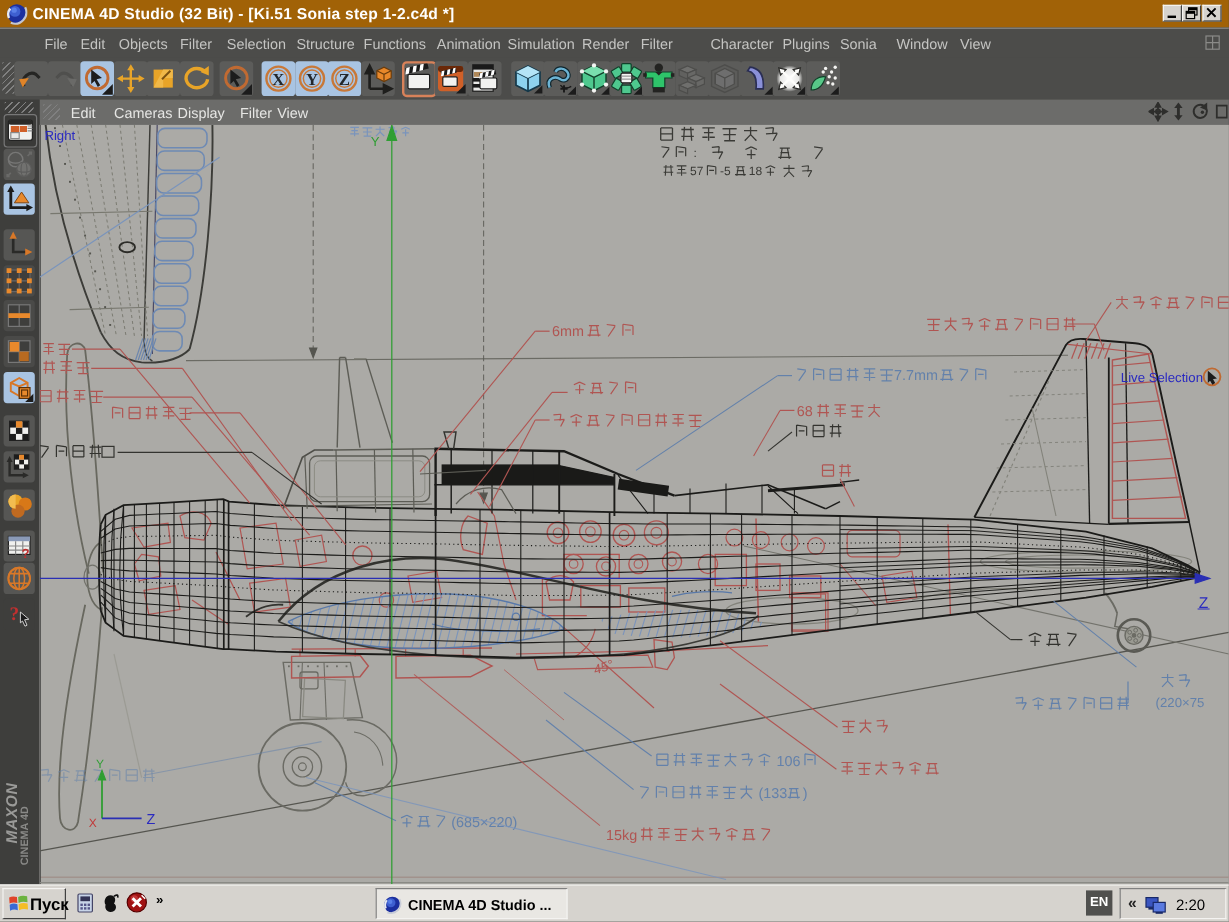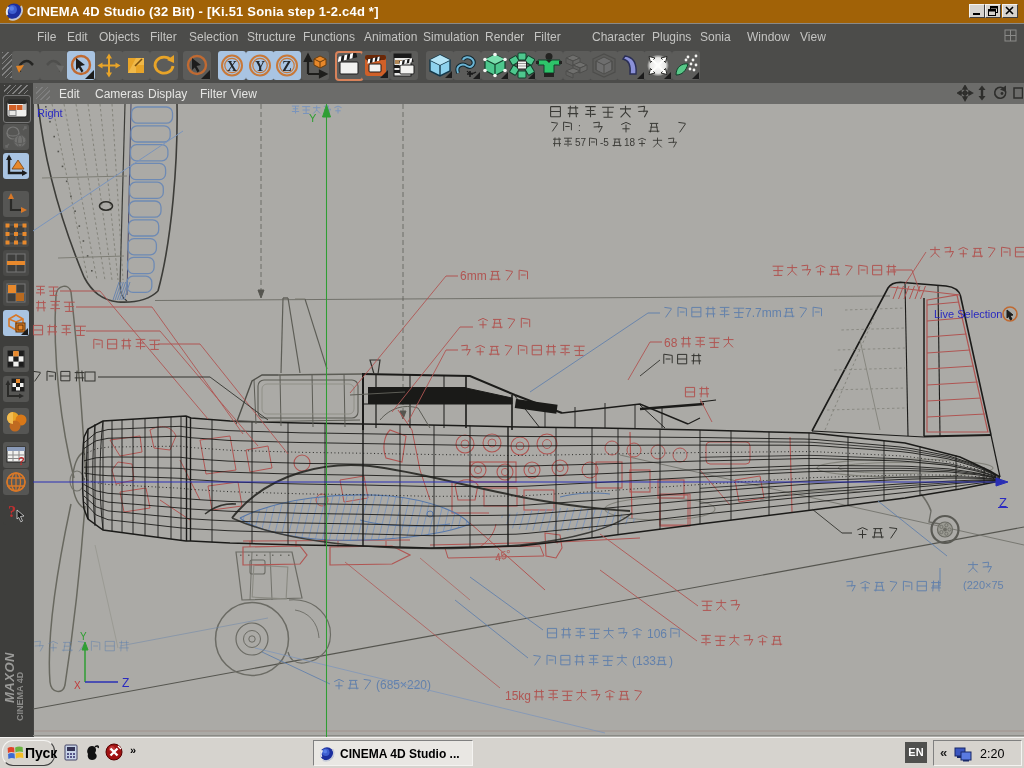--- a/index.html
+++ b/index.html
@@ -981,21 +981,21 @@
       <line x1="85.0" y1="646.0" x2="85.0" y2="682.0" stroke="#2f9e33" stroke-width="1.5"></line>
       <path d="M85,642 L82,650 L88,650 Z" stroke="#2f9e33" stroke-width="1" fill="#2f9e33"></path>
       <text x="80" y="640" font-size="10" fill="#2f9e33">Y</text>
       <line x1="85.0" y1="682.0" x2="118.0" y2="682.0" stroke="#2a2fb4" stroke-width="1.3"></line>
       <text x="122" y="687" font-size="12" fill="#2a2ac0">Z</text>
       <text x="74" y="689" font-size="10" fill="#c03a3a">X</text>
       <text x="37" y="117" font-size="11" fill="#2a2ac0">Right</text>
     </svg></div>
 
 <div id="taskbar">
- <div class="abs raised" style="left:2px;top:2px;width:53px;height:26px;border-radius:11px;">
+ <div class="abs raised" style="left:2px;top:2px;width:53px;height:26px;">
    <svg class="abs" style="left:4px;top:4px" width="17" height="17" viewBox="0 0 17 17">
      <g transform="rotate(-4 8 8)">
      <path d="M1,2.5 Q4,1 7.5,2.5 L7.5,7.5 Q4,6 1,7.5Z" fill="#e0442a"></path>
      <path d="M8.5,2.5 Q12,1 16,2.5 L16,7.5 Q12,6 8.5,7.5Z" fill="#6cb33f"></path>
      <path d="M1,8.5 Q4,7 7.5,8.5 L7.5,13.5 Q4,12 1,13.5Z" fill="#3b6ad4"></path>
      <path d="M8.5,8.5 Q12,7 16,8.5 L16,13.5 Q12,12 8.5,13.5Z" fill="#f4bd27"></path>
      </g>
    </svg>
    <div class="abs" style="left:22px;top:4px;font-size:14px;font-weight:bold;color:#000">Пуск</div>
  </div>

